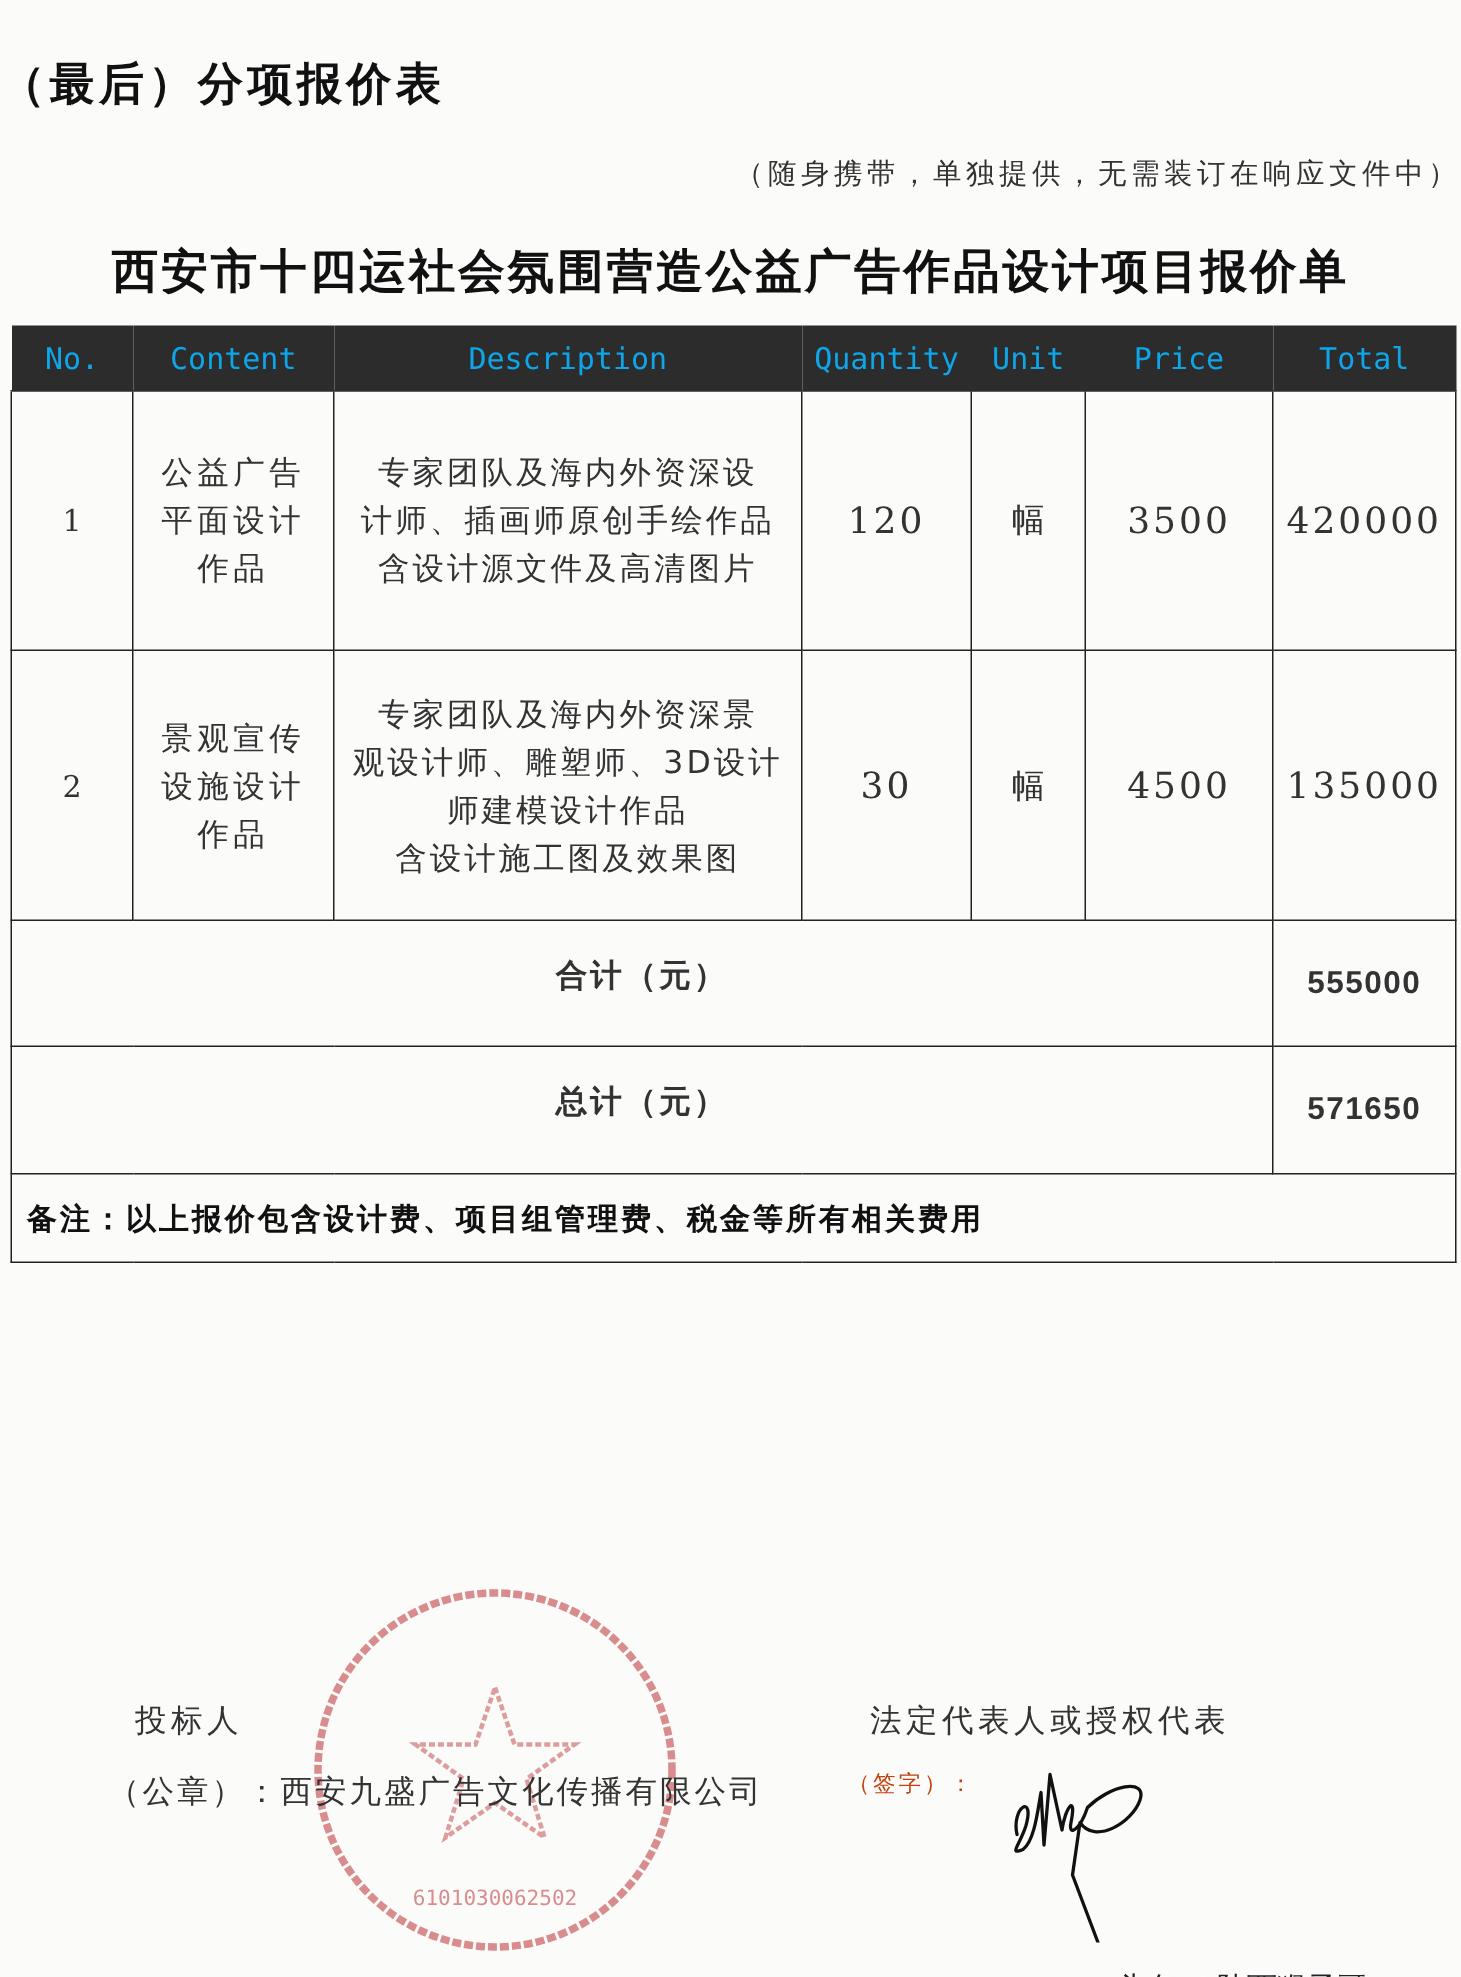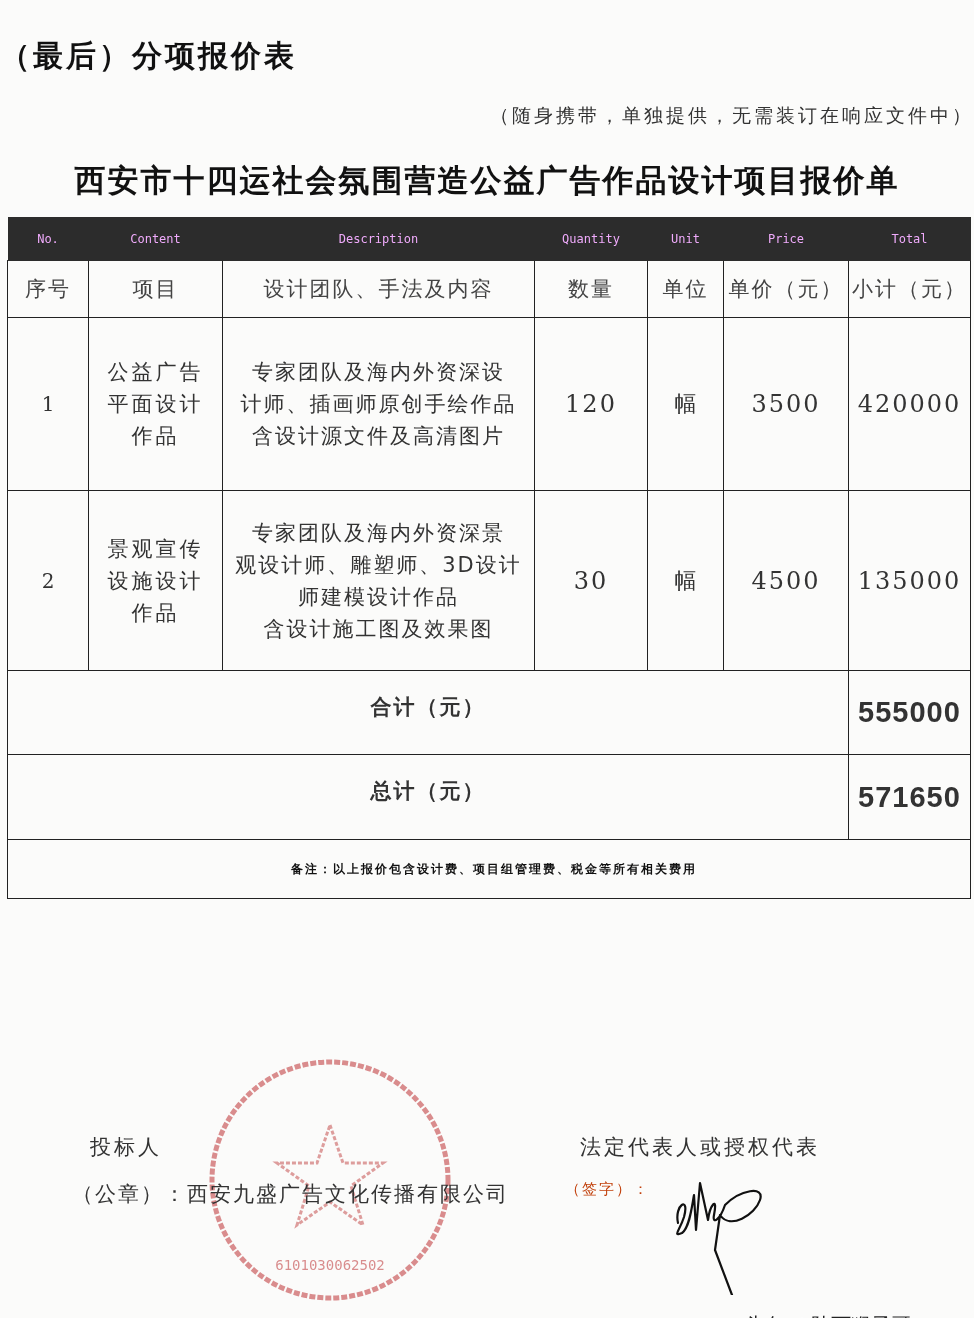--- a/index.html
+++ b/index.html
@@ -21,39 +21,39 @@
   }
   table.quote {
     position: absolute; top: 217px; left: 7px; width: 963px;
     border-collapse: collapse; table-layout: fixed;
   }
   table.quote td {
     border: 1.5px solid #222; text-align: center; vertical-align: middle; padding: 0;
     color: #333;
   }
   tr.hdr-en td {
-    background: #2c2c2c; color: #f0abfc; height: 42px; font-size: 12px;
+    background: #2c2c2c; color: #0ea5e9; height: 42px; font-size: 20px;
     font-family: "DejaVu Sans Mono", "Liberation Mono", monospace; border-color: #2c2c2c;
     border-left: none; border-right: none; margin-top: 28px;
   }
   tr.hdr-cn td { height: 56px; font-size: 21px; color: #444; letter-spacing: 2px; }
   tr.row1 td { height: 172px; }
   tr.row2 td { height: 179px; }
   .num { font-family: "DejaVu Serif", "Liberation Serif", serif; font-size: 24px; color: #333; letter-spacing: 2px; }
   .idx { font-family: "DejaVu Serif", "Liberation Serif", serif; font-size: 20px; }
   .content-cell { font-size: 21px; line-height: 32px; letter-spacing: 3px; color: #444; }
   .desc-cell { font-size: 21px; line-height: 32px; letter-spacing: 2px; color: #333; }
   .unit-cell { font-size: 22px; }
   tr.sum td { height: 71px; }
   tr.fee td { height: 74px; }
   tr.grand td { height: 72px; }
   .sum-label { font-size: 21px; font-weight: bold; color: #111; letter-spacing: 2px; padding-bottom: 12px !important; }
-  .sum-value { font-size: 29px; font-weight: bold; color: #111; letter-spacing: 1px;
+  .sum-value { font-size: 21px; font-weight: bold; color: #111; letter-spacing: 1px;
     font-family: "Liberation Sans", sans-serif; }
-  tr.note td { height: 58px; text-align: center; padding-left: 10px; font-size: 12px; font-weight: bold; color: #111; letter-spacing: 2px; }
+  tr.note td { height: 58px; text-align: left; padding-left: 10px; font-size: 20px; font-weight: bold; color: #111; letter-spacing: 2px; }
   .line { display: block; }
   .sig-left-label { position: absolute; top: 1133px; left: 90px; font-size: 21px; color: #333; letter-spacing: 3px; }
   .sig-left-company { position: absolute; top: 1180px; left: 72px; font-size: 21px; color: #333; letter-spacing: 2px; }
   .sig-right-label { position: absolute; top: 1133px; left: 580px; font-size: 21px; color: #333; letter-spacing: 3px; }
   .sig-right-sign { position: absolute; top: 1180px; left: 565px; font-size: 15px; color: #c2410c; letter-spacing: 2px; }
   .seal { position: absolute; left: 205px; top: 1055px; width: 250px; height: 250px; opacity: 0.85; }
   .signature { position: absolute; left: 670px; top: 1175px; width: 120px; height: 120px; }
   .watermark { position: absolute; left: 745px; top: 1268px; font-size: 20px; color: #222;
     text-shadow: 0 0 2px #fff, 0 0 2px #fff; margin-top: 44px; }
 </style>
@@ -76,29 +76,20 @@
   </colgroup>
   <tbody>
       <tr class="hdr-en">
     <td>No.</td>
     <td>Content</td>
     <td>Description</td>
     <td>Quantity</td>
     <td>Unit</td>
     <td>Price</td>
     <td>Total</td>
-  </tr>
-  <tr class="hdr-cn">
-    <td>序号</td>
-    <td>项目</td>
-    <td>设计团队、手法及内容</td>
-    <td>数量</td>
-    <td>单位</td>
-    <td>单价（元）</td>
-    <td>小计（元）</td>
   </tr>
   <tr class="row1">
     <td class="idx">1</td>
     <td class="content-cell">
       <span class="line">公益广告</span>
       <span class="line">平面设计</span>
       <span class="line">作品</span>
     </td>
     <td class="desc-cell">
       <span class="line">专家团队及海内外资深设</span>

